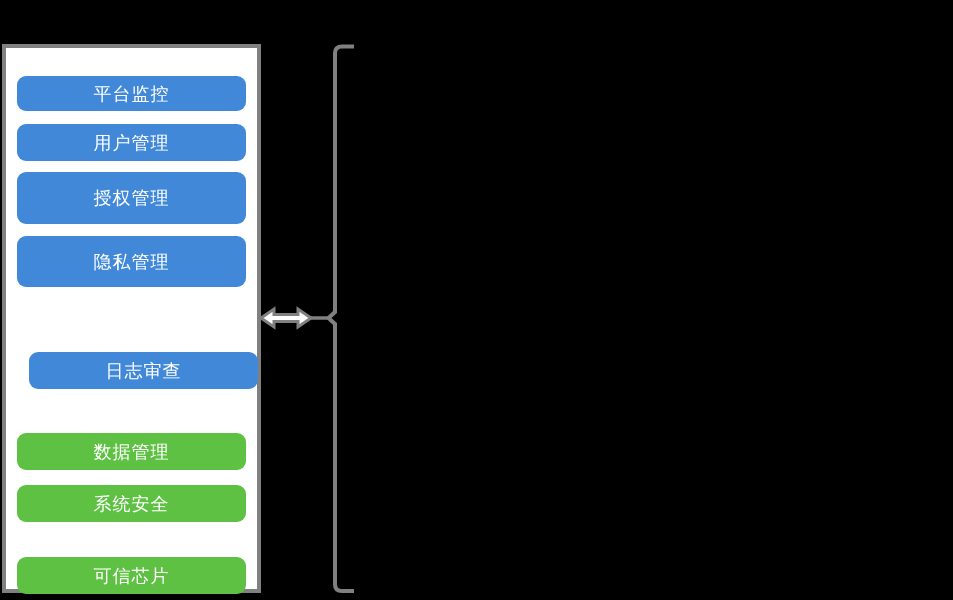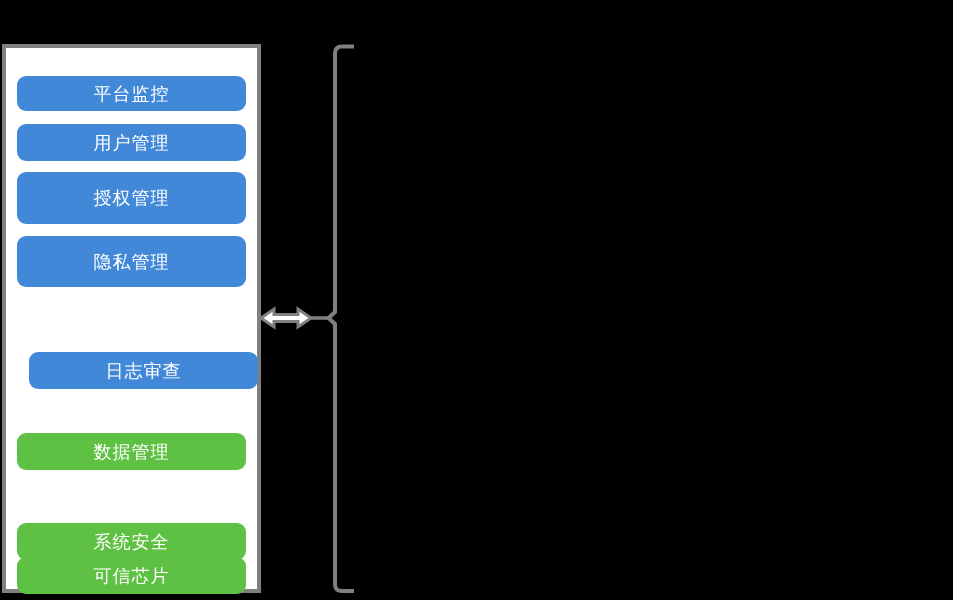--- a/index.html
+++ b/index.html
@@ -43,21 +43,21 @@
   }
   .btn.blue{background:var(--blue);}
   .btn.green{background:var(--green);}
   .b1{top:28px;height:35px;}
   .b2{top:76px;height:37px;}
   .b3{top:124px;height:52px;}
   .b4{top:188px;height:51px;}
   .b5{top:253px;height:38px;}
   .b6{top:304px;height:37px;margin-left:12px;}
   .b7{top:385px;height:37px;}
-  .b8{top:437px;height:37px;margin-top:38px;}
+  .b8{top:437px;height:37px;}
   .b9{top:509px;height:37px;}
   .link-layer{
     position:absolute;
     left:0;top:0;
     width:953px;height:600px;
     pointer-events:none;
   }
   .arrow-shape{
     fill:var(--panel-bg);
     stroke:var(--gray);

